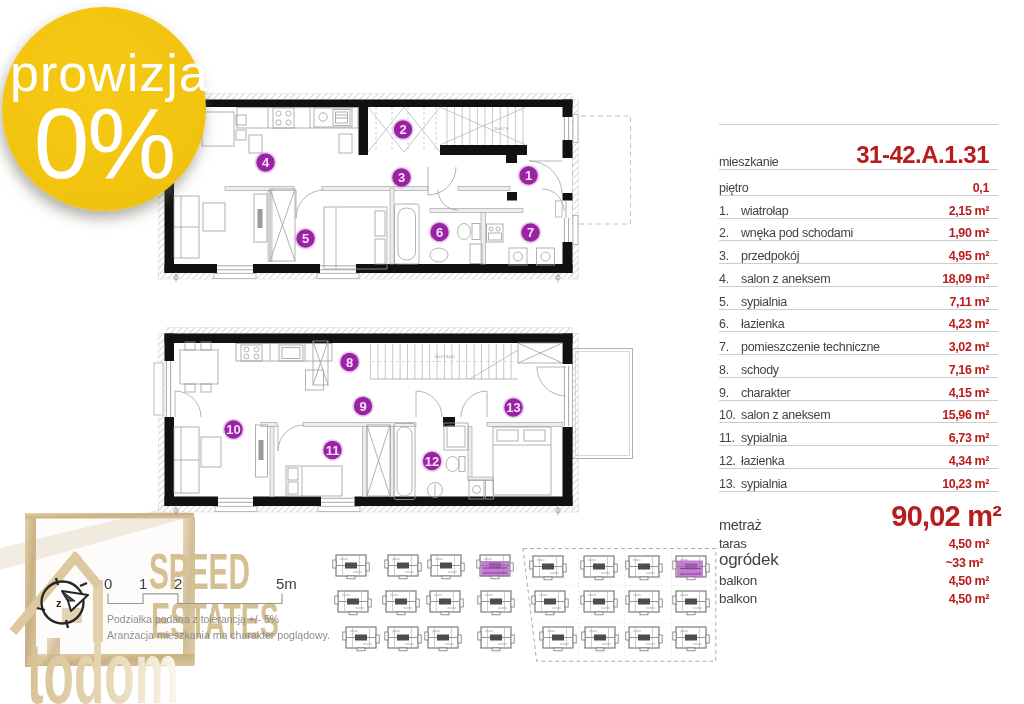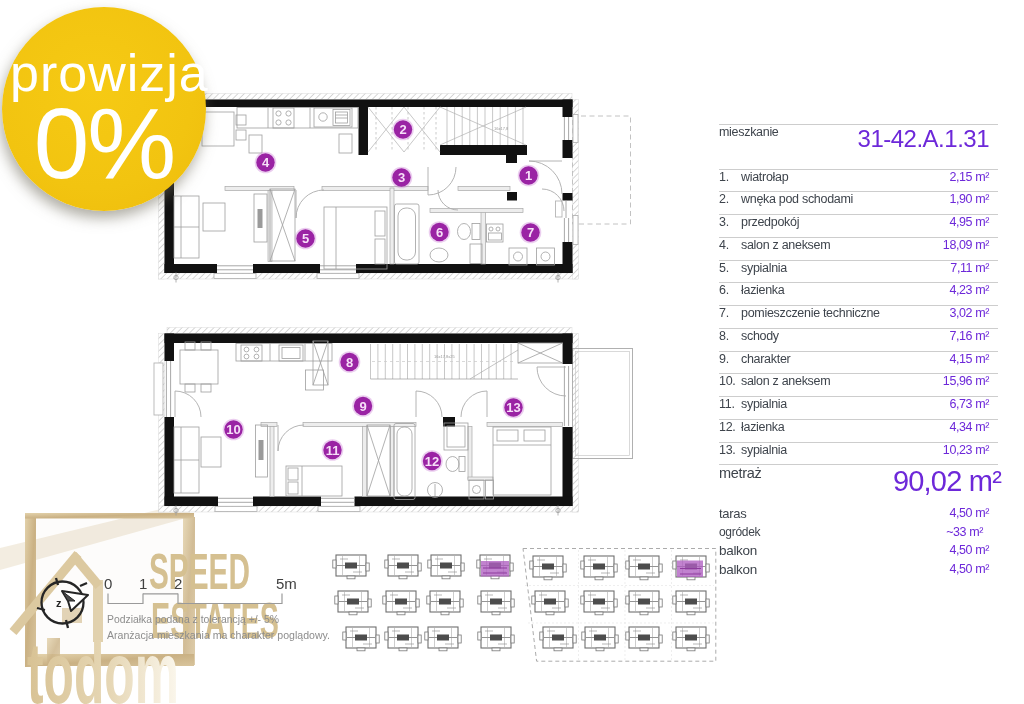--- a/index.html
+++ b/index.html
@@ -4,42 +4,46 @@
 <style>
 html,body{margin:0;padding:0}
 #page{position:relative;width:1024px;height:704px;background:#ffffff;overflow:hidden;font-family:"Liberation Sans",sans-serif}
 #art{position:absolute;left:0;top:0}
 .badge{position:absolute;left:2px;top:7px;width:204px;height:204px;border-radius:50%;
  background:radial-gradient(circle at 45% 40%, #f6ca14 0%, #f2c410 60%, #eebc0c 100%);
  box-shadow:-2px 7px 14px rgba(110,105,90,.55);text-align:center;z-index:30;color:#fff}
 .badge .l1{margin:8px;padding-top:37px;font-size:52px;line-height:42px;letter-spacing:1px}
 .badge .l2{margin:0;margin-top:-9px;font-size:100px;line-height:100px;letter-spacing:-2px}
 .tbl{position:absolute;left:719px;top:124px;width:279px;color:#3e444c;z-index:5}
-.row{display:flex;align-items:flex-start;border-top:1px solid #cdcdcd;box-sizing:border-box;
+.row{display:flex;align-items:flex-end;border-top:1px solid #cdcdcd;box-sizing:border-box;
  font-size:12.5px;letter-spacing:-0.3px;height:22.77px;padding-right:9px}
-.row .v{margin-left:auto;font-weight:normal;letter-spacing:-0.4px;color:#6d28d9}
+.row .v{margin-left:auto;font-weight:bold;letter-spacing:-0.4px;color:#b91c1c}
 .num{display:inline-block;width:22px;flex:none}
 .nb{border-top:none}
 </style>
 </head>
 <body>
 <div id="page">
 
 <div class="badge">
       <div class="l1">prowizja</div>
       <div class="l2">0%</div>
     </div>
 
 <div class="tbl">
 
  <div class="row" style="height:44.5px">
         <span style="font-size:12.5px">mieszkanie</span>
         <span class="v" style="font-size:24px;letter-spacing:-0.5px">31-42.A.1.31</span>
       </div>
 
+ <div class="row" style="height:26.3px">
+        <span style="font-size:12.5px">piętro</span>
+        <span class="v">0,1</span>
+      </div>
 
 
  <div class="row">
         <span class="num">1.</span>
         <span>wiatrołap</span>
         <span class="v">2,15 m²</span>
       </div>
  <div class="row">
         <span class="num">2.</span>
         <span>wnęka pod schodami</span>
@@ -105,21 +109,21 @@
         <span style="font-size:14.5px;font-weight:normal">metraż</span>
         <span class="v" style="font-size:29px;letter-spacing:-0.8px;position:relative;left:12px">90,02 m²</span>
       </div>
 
  <div class="row nb" style="height:18.4px">
         <span style="font-size:13px">taras</span>
         <span class="v">4,50 m²</span>
       </div>
 
  <div class="row nb" style="height:18.4px">
-        <span style="font-size:12px">ogródek</span>
+        <span style="font-size:17px">ogródek</span>
         <span class="v" style="position:relative;left:-6px">~33 m²</span>
       </div>
 
  <div class="row nb" style="height:18.4px">
         <span style="font-size:13.5px">balkon</span>
         <span class="v">4,50 m²</span>
       </div>
 
  <div class="row nb" style="height:18.4px">
         <span style="font-size:13.5px">balkon</span>

